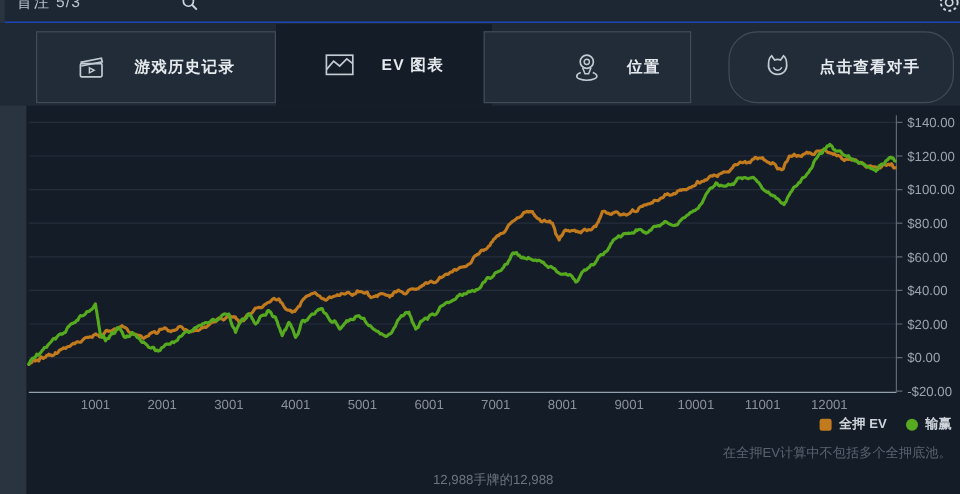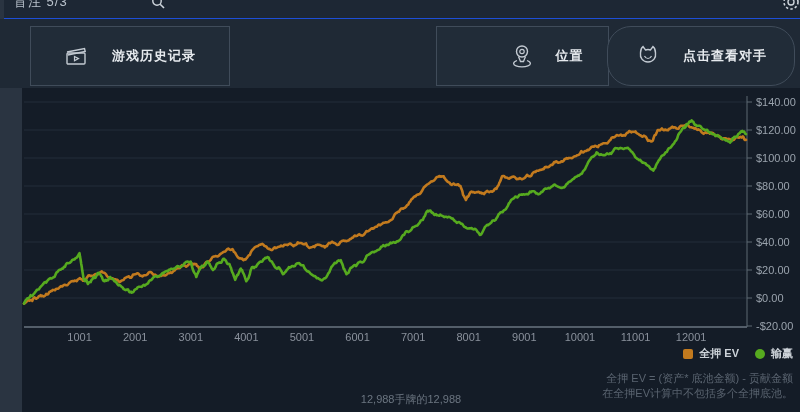--- a/index.html
+++ b/index.html
@@ -52,21 +52,28 @@
 
 <div class="tabrow">
   <div class="tab" style="left:30px;width:200px;">
     <svg width="26" height="24" viewBox="0 0 26 24">
       <rect x="3" y="9" width="18" height="11" rx="1" fill="none" stroke="#c3cad2" stroke-width="1.4"></rect>
       <path d="M3 8 L20.5 4.5 L21.2 7.5 L3.7 11" fill="none" stroke="#c3cad2" stroke-width="1.4"></path>
       <path d="M10.5 12.5 L14.5 14.6 L10.5 16.7 Z" fill="none" stroke="#c3cad2" stroke-width="1.2"></path>
     </svg>
     <span>游戏历史记录</span>
   </div>
-  <div class="tab" style="left:436px;width:173px;padding-left:48px;">
+  <div class="tab active" style="left:230px;width:180px;">
+    <svg width="26" height="22" viewBox="0 0 26 22">
+      <rect x="2" y="3" width="22" height="16" fill="none" stroke="#c3cad2" stroke-width="1.4"></rect>
+      <path d="M2 15 L8 8 L13 12 L19 6 L24 10" fill="none" stroke="#c3cad2" stroke-width="1.4"></path>
+    </svg>
+    <span>EV 图表</span>
+  </div>
+  <div class="tab" style="left:403px;width:173px;padding-left:48px;">
     <svg width="24" height="26" viewBox="0 0 24 26">
       <circle cx="12" cy="8.5" r="5.5" fill="none" stroke="#c3cad2" stroke-width="1.4"></circle>
       <circle cx="12" cy="8.5" r="2.2" fill="none" stroke="#c3cad2" stroke-width="1.2"></circle>
       <path d="M8.5 13.5 L10.5 18.5 H13.5 L15.5 13.5" fill="none" stroke="#c3cad2" stroke-width="1.3"></path>
       <path d="M7 17.5 C4.8 18.3 3.6 19.4 3.6 20.5 C3.6 22.4 7.4 23.9 12 23.9 C16.6 23.9 20.4 22.4 20.4 20.5 C20.4 19.4 19.2 18.3 17 17.5" fill="none" stroke="#c3cad2" stroke-width="1.3"></path>
     </svg>
     <span>位置</span>
   </div>
   <div class="tab" style="left:607px;width:188px;border-radius:24px;">
     <svg width="26" height="26" viewBox="0 0 26 26">
@@ -83,21 +90,20 @@
     <div class="legend-item">
       <span class="marker square" style="background: rgb(194, 122, 30);"></span>
       <span>全押 EV</span>
     </div>
     <div class="legend-item">
       <span class="marker circle" style="background: rgb(86, 170, 31);"></span>
       <span>输赢</span>
     </div>
   </div>
   <div class="notes">
-    <div>全押 EV = (资产* 底池金额) - 贡献金额</div>
     <div>在全押EV计算中不包括多个全押底池。</div>
   </div>
 </div>
 
 <svg id="chart-svg" viewBox="0 0 800 412">
     <line x1="24" y1="102" x2="747" y2="102" stroke="rgba(150,165,182,0.13)" stroke-width="1"></line>
     <line x1="747" y1="102" x2="752" y2="102" stroke="#5c6873" stroke-width="1"></line>
     <text x="756" y="106" fill="#9aa3ad" font-size="11">$140.00</text>
     <line x1="24" y1="130" x2="747" y2="130" stroke="rgba(150,165,182,0.13)" stroke-width="1"></line>
     <line x1="747" y1="130" x2="752" y2="130" stroke="#5c6873" stroke-width="1"></line>

